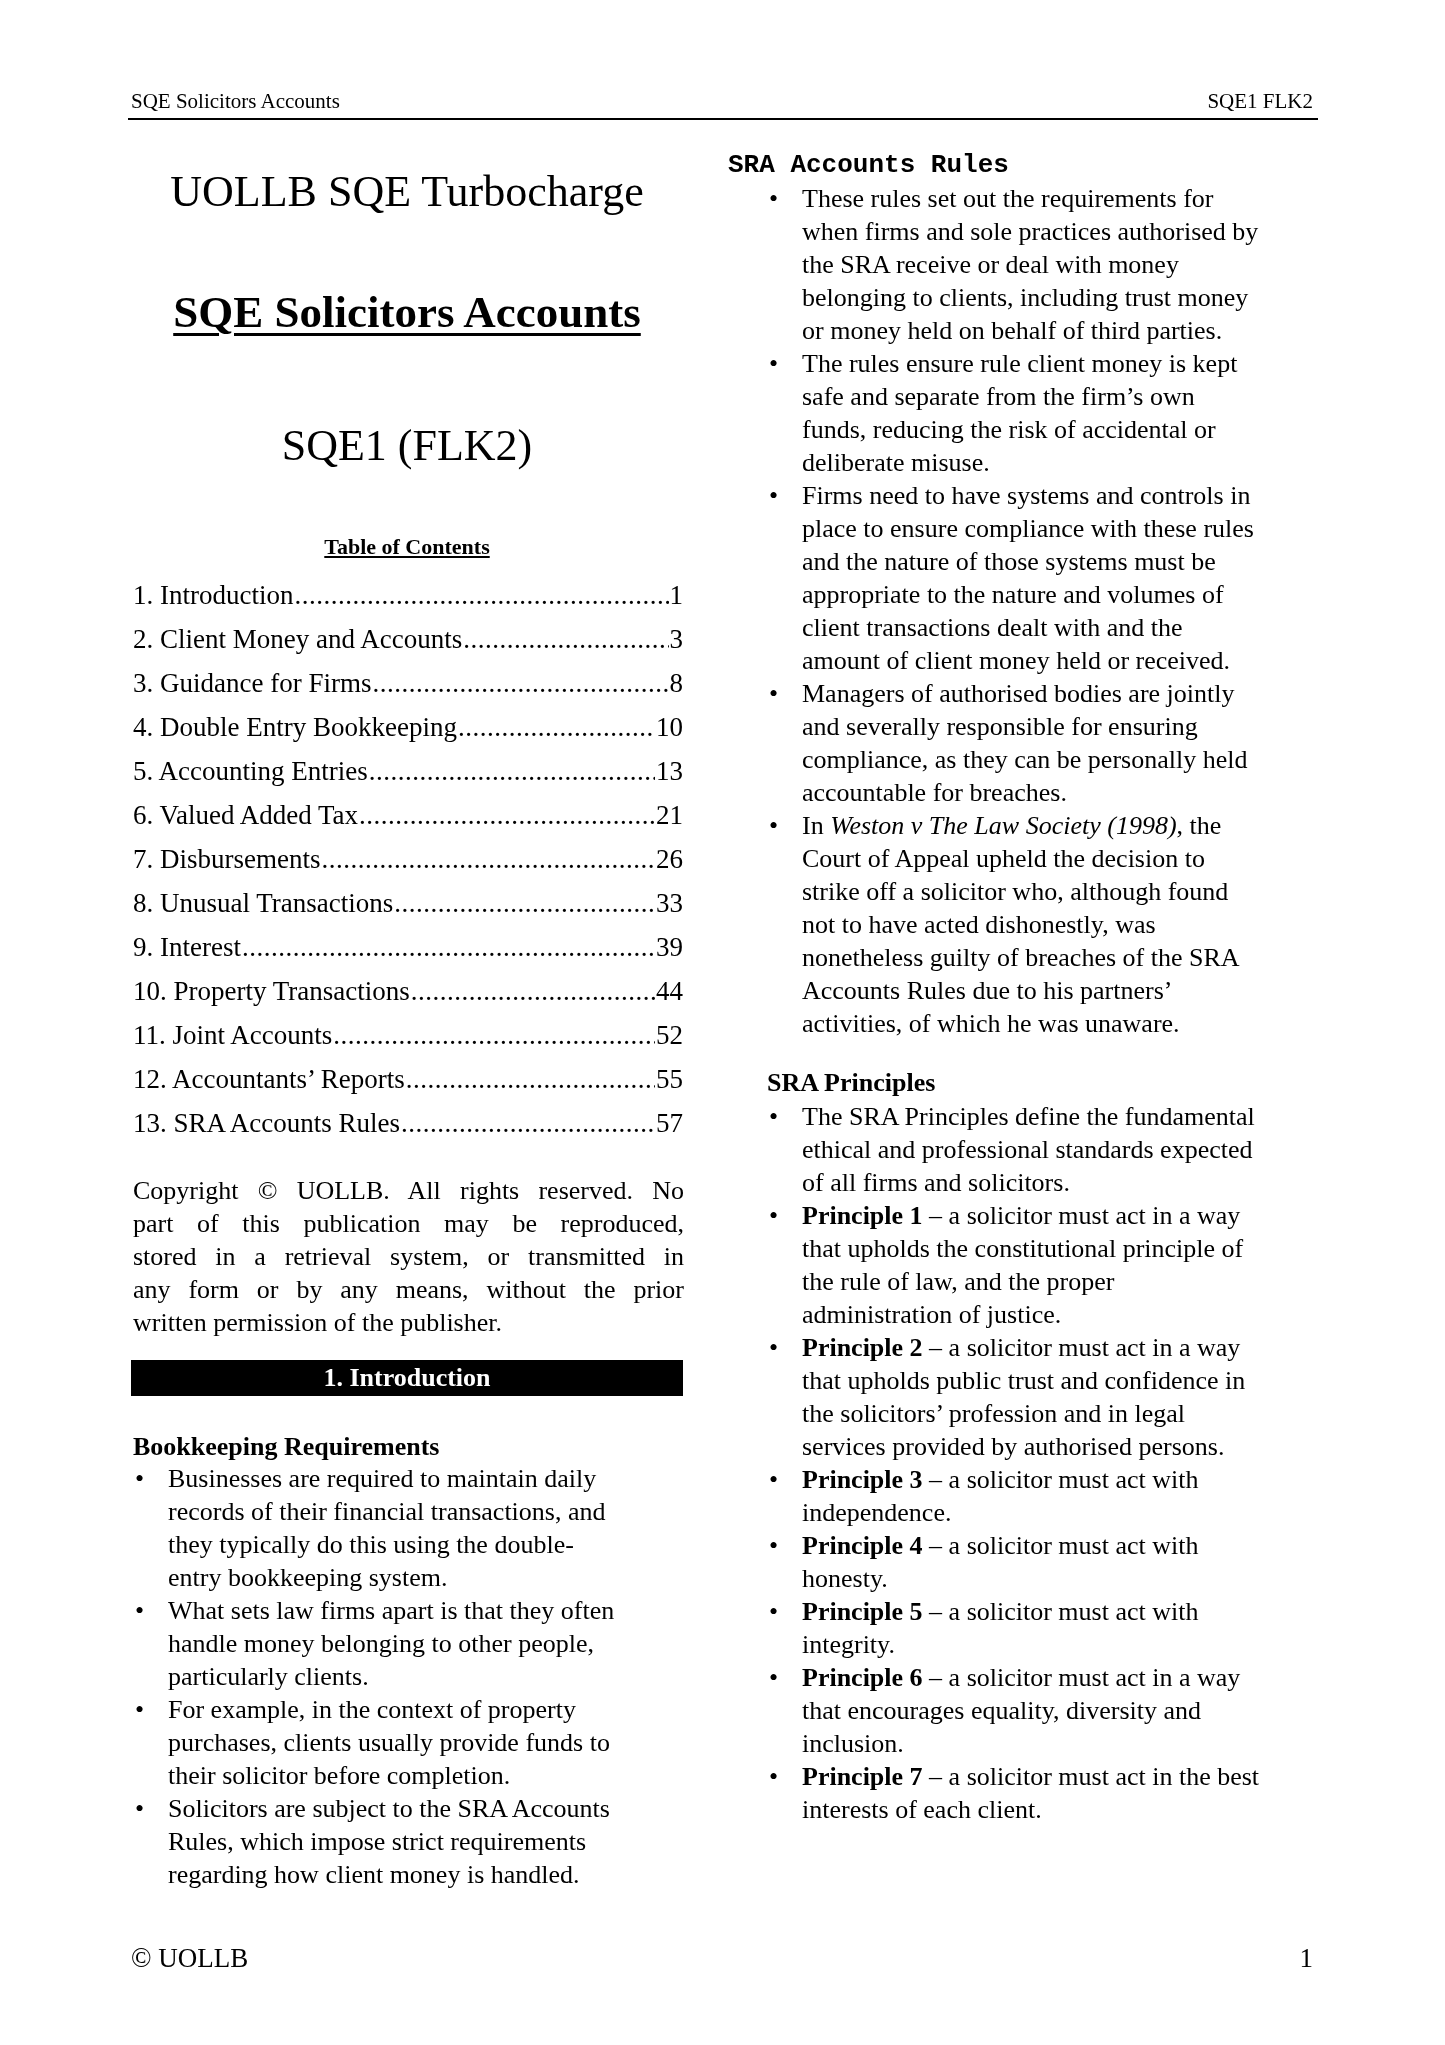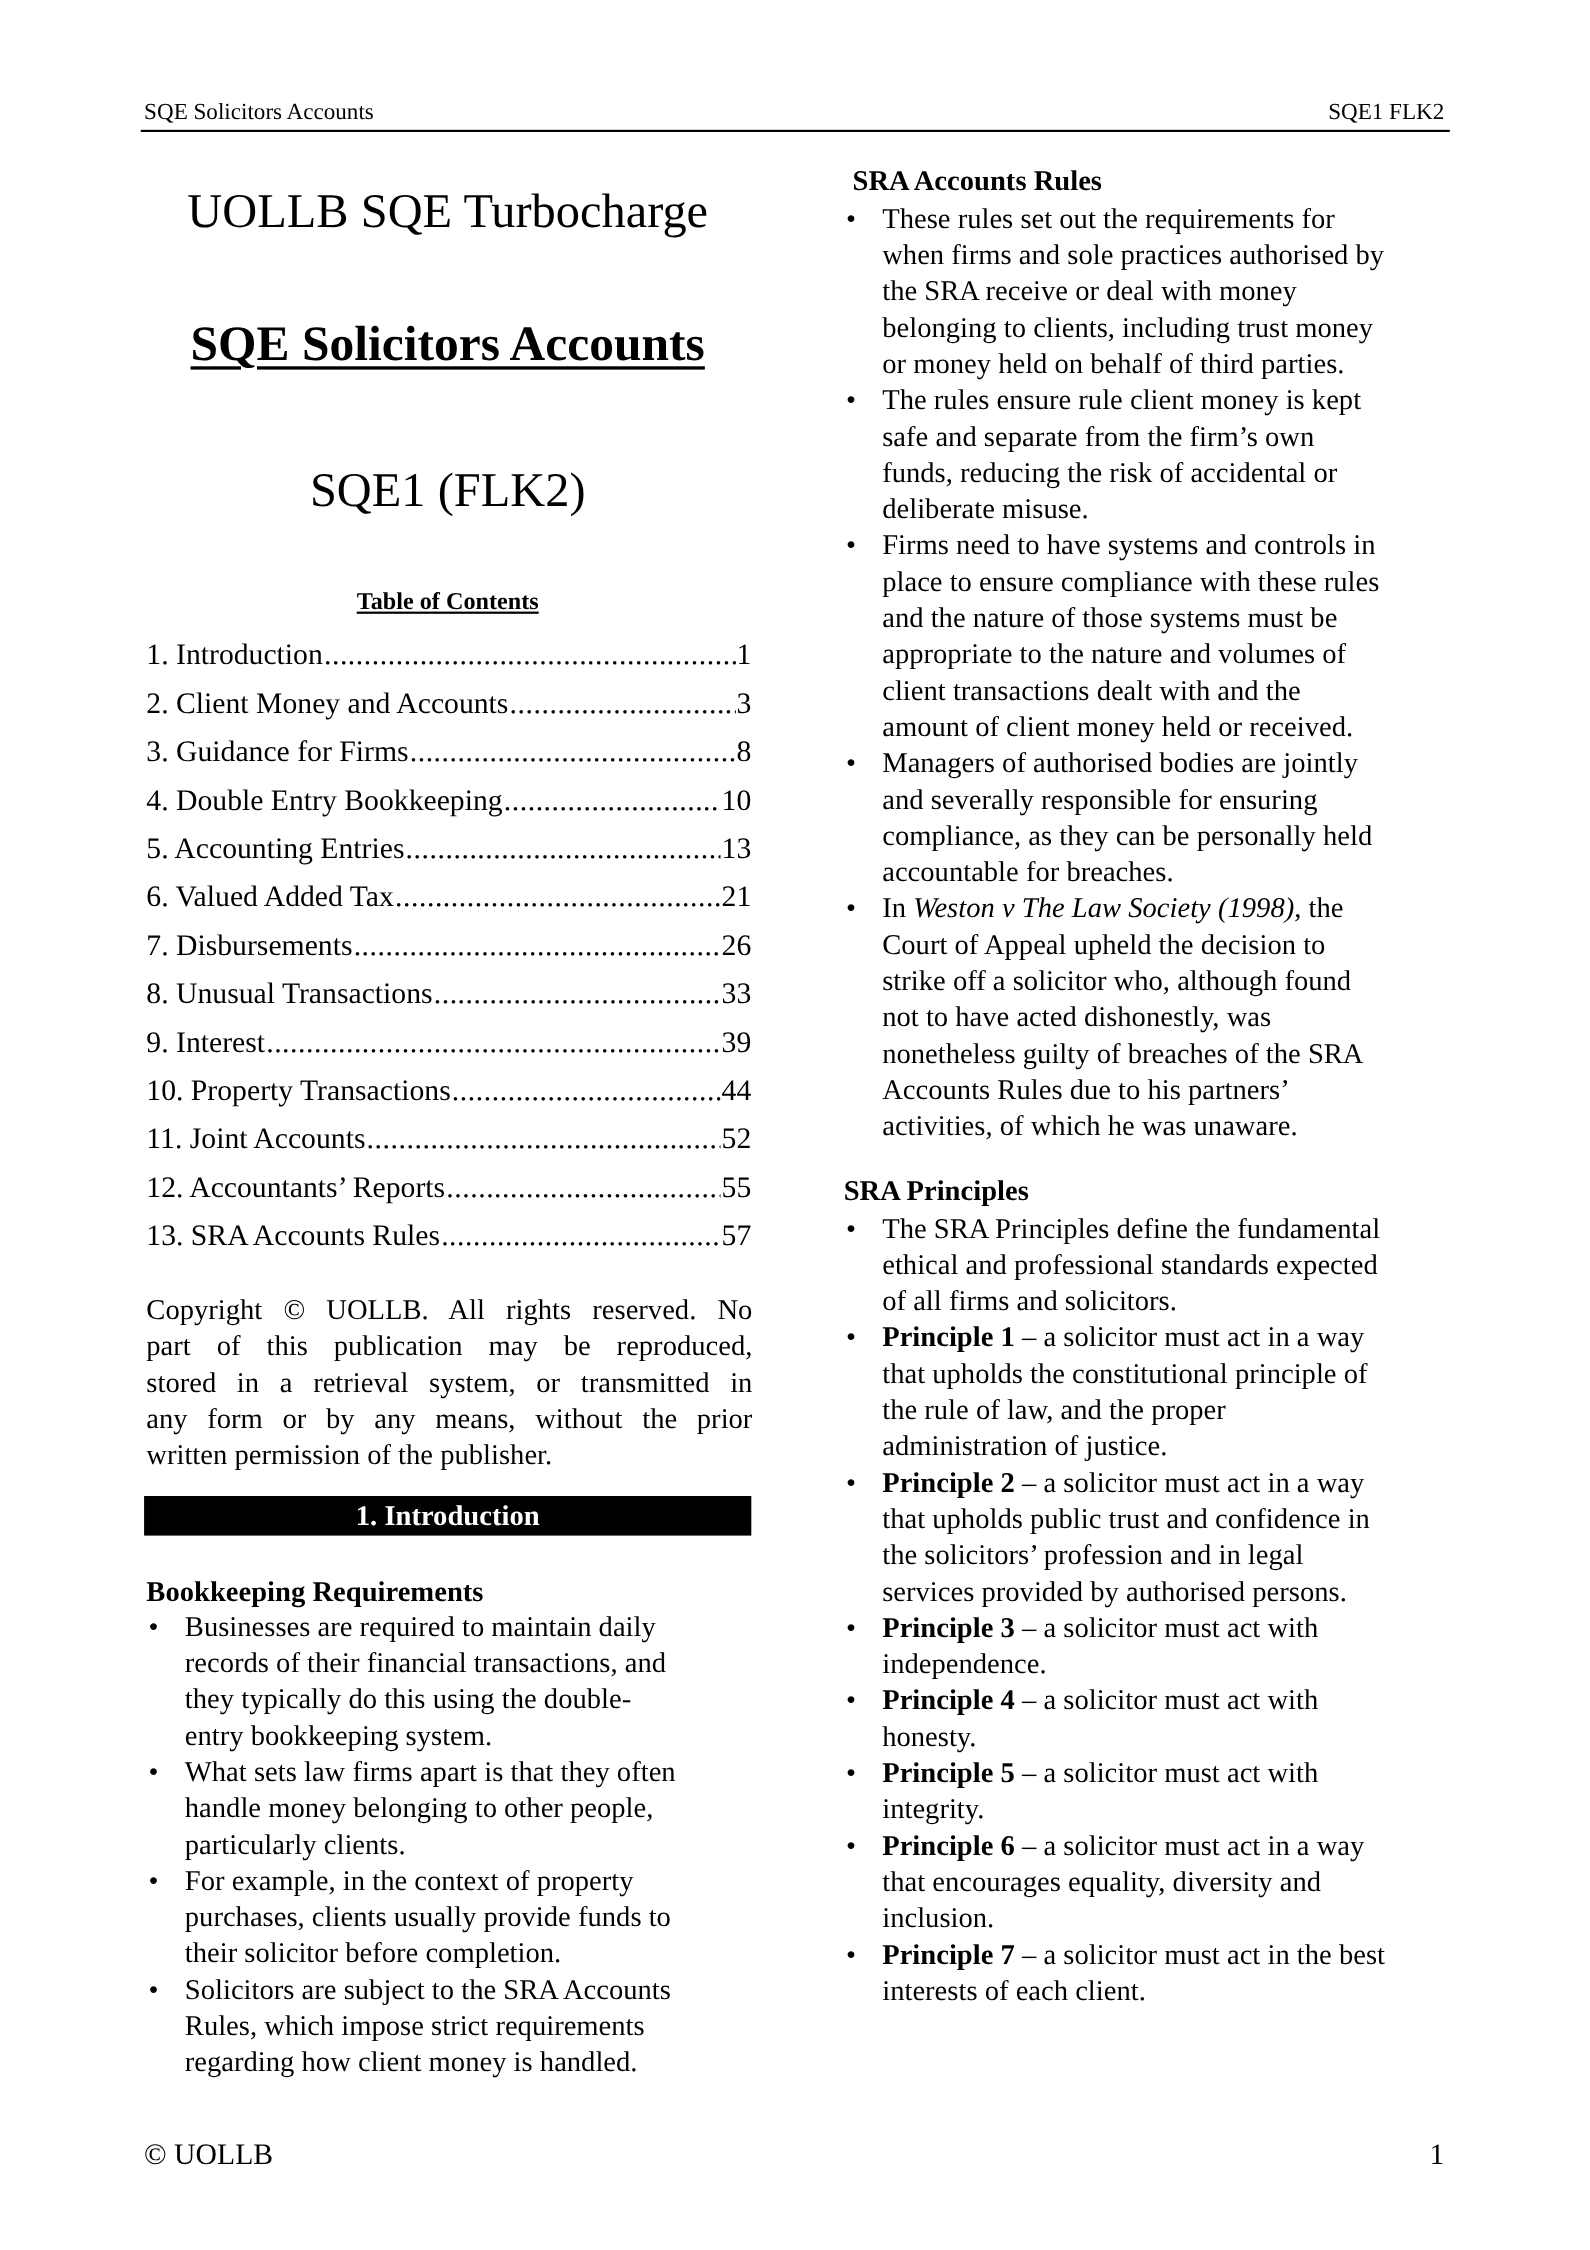--- a/index.html
+++ b/index.html
@@ -27,21 +27,21 @@
   .toc-page { white-space: nowrap; }
 
   #copyright { position: absolute; left: 133px; width: 551px; top: 1174px; font-size: 26px; line-height: 33px; }
   .just-line { display: block; text-align: justify; text-align-last: justify; height: 33px; white-space: nowrap; }
   .just-line.last { text-align-last: left; }
 
   #intro-bar { position: absolute; left: 131px; top: 1360px; width: 552px; height: 36px; background: #000; color: #fff; text-align: center; font-size: 26px; font-weight: bold; line-height: 36px; }
 
   .sec-heading { position: absolute; font-size: 26px; font-weight: bold; white-space: nowrap; }
   #bk-heading { left: 133px; top: 1432px; }
-  #sra-rules-heading { left: 775px; top: 150px; }
+  #sra-rules-heading { left: 728px; top: 150px; font-family: Liberation Mono, monospace; }
   #sra-principles-heading { left: 767px; top: 1068px; }
 
   .blist { position: absolute; font-size: 26px; line-height: 33px; }
   #bk-list { left: 133px; top: 1462px; width: 560px; }
   #rules-list { left: 767px; top: 182px; width: 560px; }
   #principles-list { left: 767px; top: 1100px; width: 570px; }
   .bitem { position: relative; padding-left: 35px; }
   .bullet { position: absolute; left: 2px; top: 0; }
   .bline { display: block; height: 33px; white-space: nowrap; }
 

